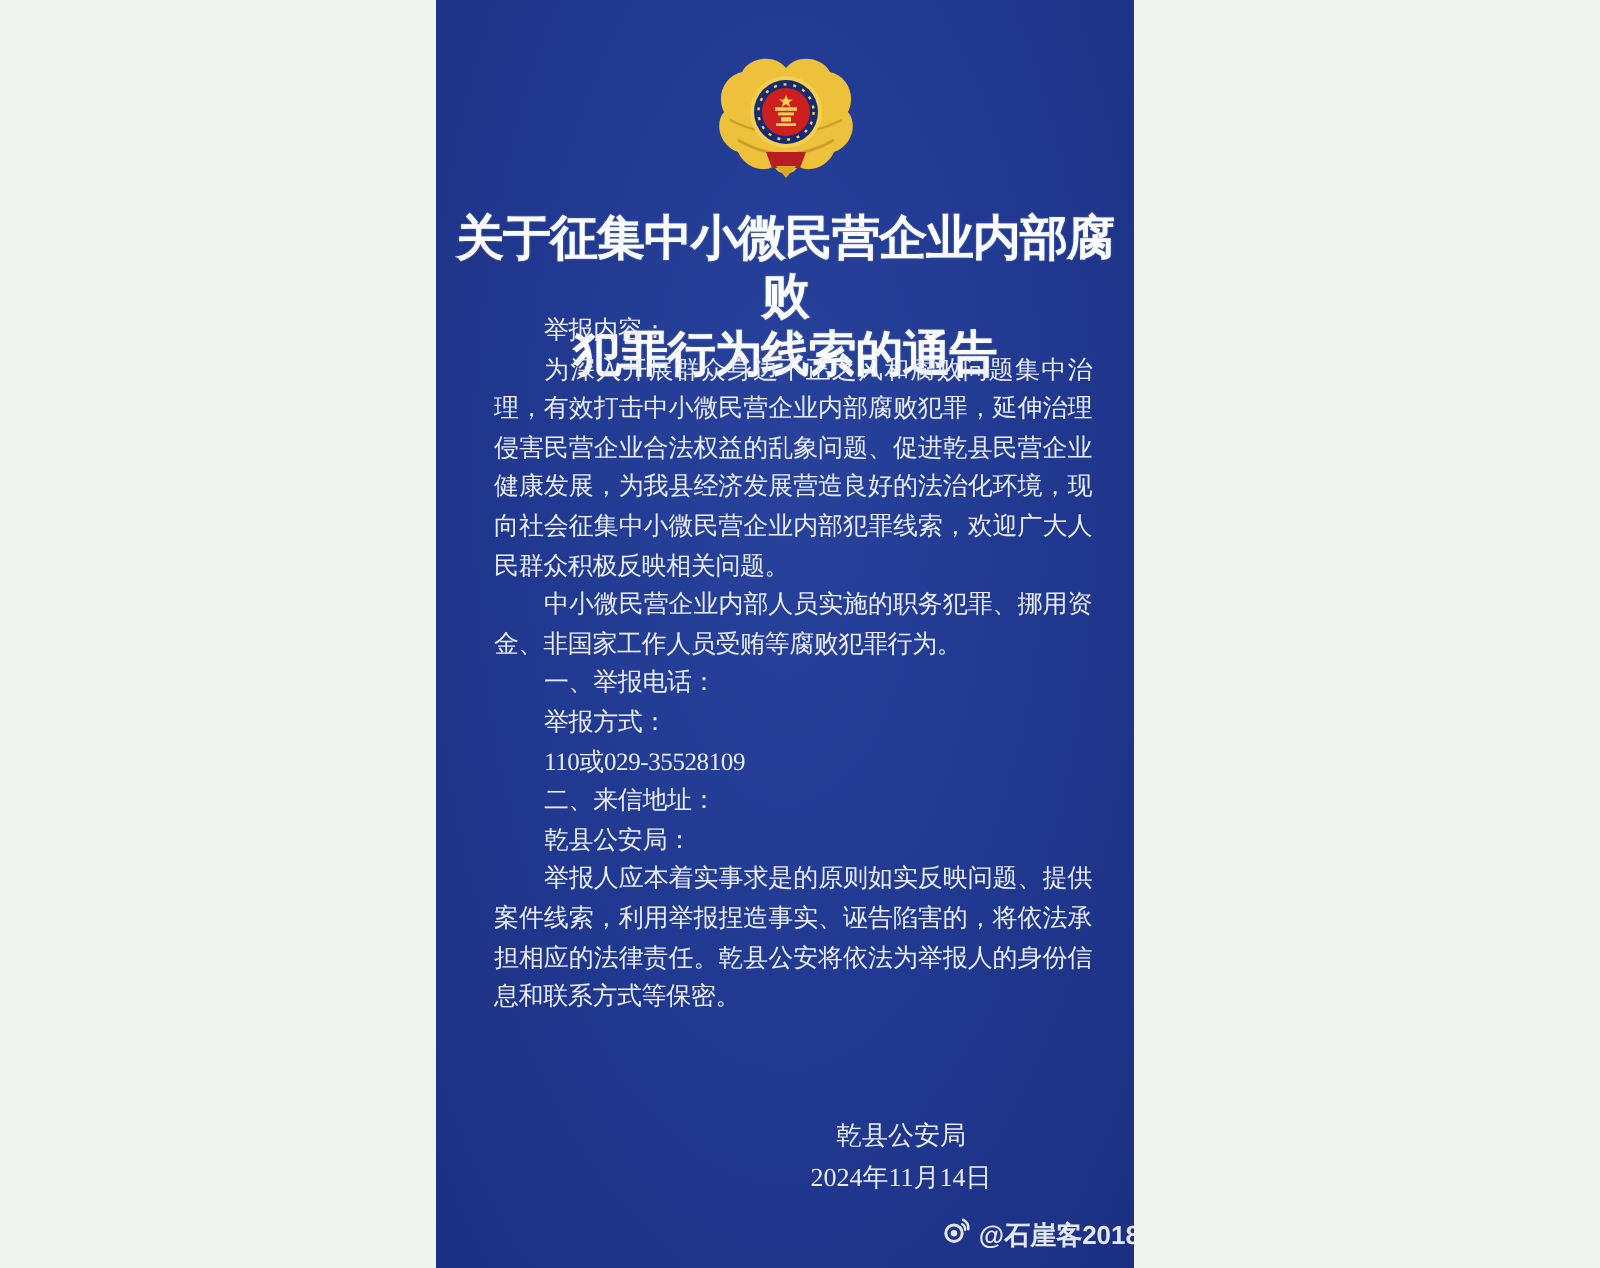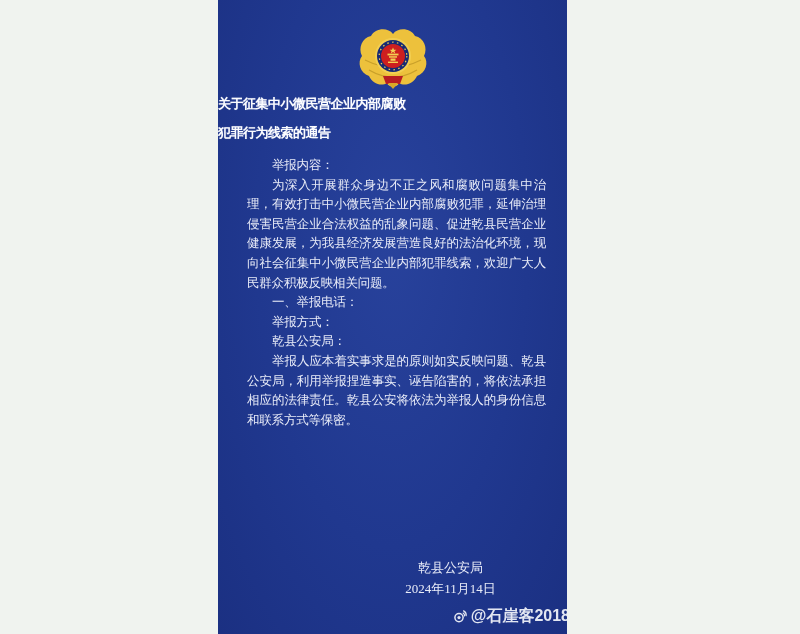--- a/index.html
+++ b/index.html
@@ -28,26 +28,27 @@
   .badge {
     position: absolute;
     top: 26px;
     left: 50%;
     transform: translateX(-50%);
     width: 76px;
     height: 64px;
   }
   .title {
     position: absolute;
-    top: 89px;
+    top: 105px;
     left: 0;
     right: 0;
+    text-align: center;
     color: #fbfcff;
     font-weight: 700;
-    font-size: 13px;
+    font-size: 24px;
     letter-spacing: -0.5px;
     line-height: 29px;
     font-family: "Liberation Sans", "DejaVu Sans", sans-serif;
     text-shadow: 0 0 1px rgba(255,255,255,0.35);
   }
   .bodytext {
     position: absolute;
     top: 156px;
     left: 29px;
     right: 21px;
@@ -72,24 +73,24 @@
     color: #e9ecf8;
     font-size: 13px;
     line-height: 20.5px;
     font-family: "Liberation Serif", "DejaVu Serif", serif;
   }
   .watermark {
     position: absolute;
     bottom: 7px;
     right: -3px;
     display: flex;
-    align-items: center;
+    align-items: flex-start;
     gap: 3px;
     color: #e3e7f2;
-    font-size: 16px;
+    font-size: 13px;
     font-weight: 700;
     white-space: nowrap;
   }
   .watermark .wicon {
     display: inline-flex;
     width: 15px;
     height: 13px;
   }
 </style>
 </head>
@@ -122,24 +123,27 @@
     </div>
 
     <div class="title">
       <div>关于征集中小微民营企业内部腐败</div>
       <div>犯罪行为线索的通告</div>
     </div>
 
     <div class="bodytext">
       <p>举报内容：</p>
       <p>为深入开展群众身边不正之风和腐败问题集中治理，有效打击中小微民营企业内部腐败犯罪，延伸治理侵害民营企业合法权益的乱象问题、促进乾县民营企业健康发展，为我县经济发展营造良好的法治化环境，现向社会征集中小微民营企业内部犯罪线索，欢迎广大人民群众积极反映相关问题。</p>
+      <p>中小微民营企业内部人员实施的职务犯罪、挪用资金、非国家工作人员受贿等腐败犯罪行为。</p>
       <p>一、举报电话：</p>
       <p>举报方式：</p>
+      <p>110或029-35528109</p>
+      <p>二、来信地址：</p>
       <p>乾县公安局：</p>
-      <p>举报人应本着实事求是的原则如实反映问题、乾县公安局，利用举报捏造事实、诬告陷害的，将依法承担相应的法律责任。乾县公安将依法为举报人的身份信息和联系方式等保密。</p>
+      <p>举报人应本着实事求是的原则如实反映问题、提供案件线索，利用举报捏造事实、诬告陷害的，将依法承担相应的法律责任。乾县公安将依法为举报人的身份信息和联系方式等保密。</p>
     </div>
 
     <div class="sign">
       <div>乾县公安局</div>
       <div>2024年11月14日</div>
     </div>
 
     <div class="watermark">
       <span class="wicon">
         <svg viewBox="0 0 15 13" width="15" height="13" aria-hidden="true">

